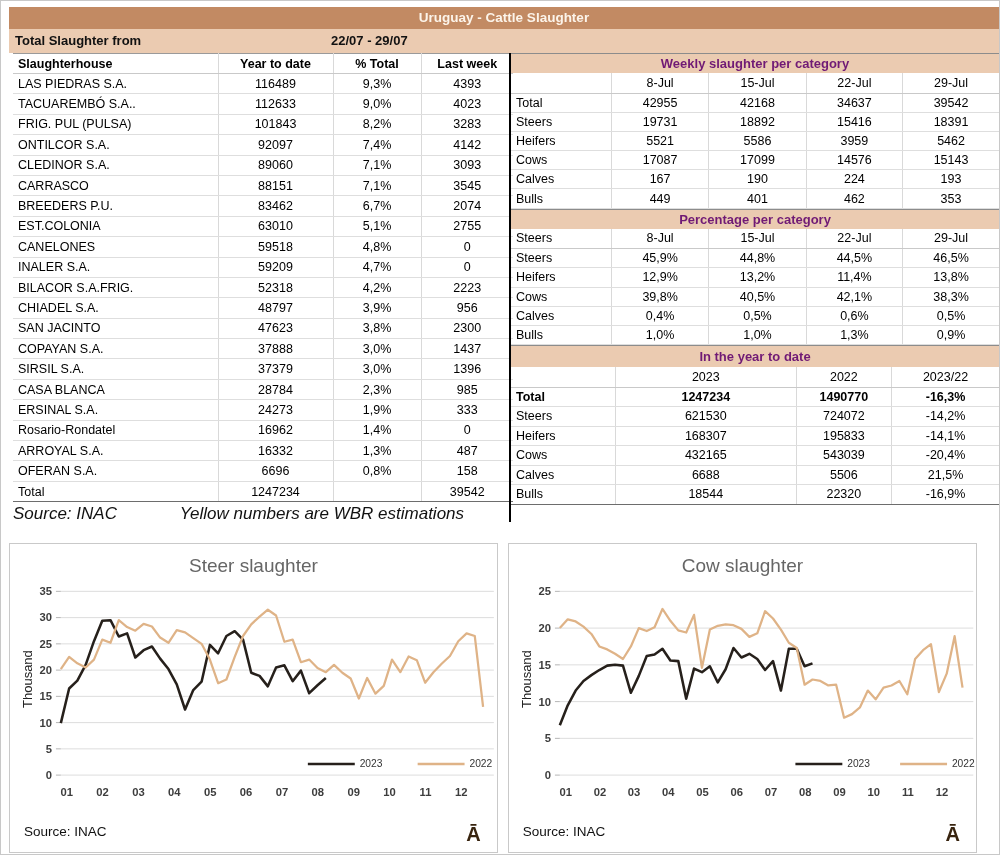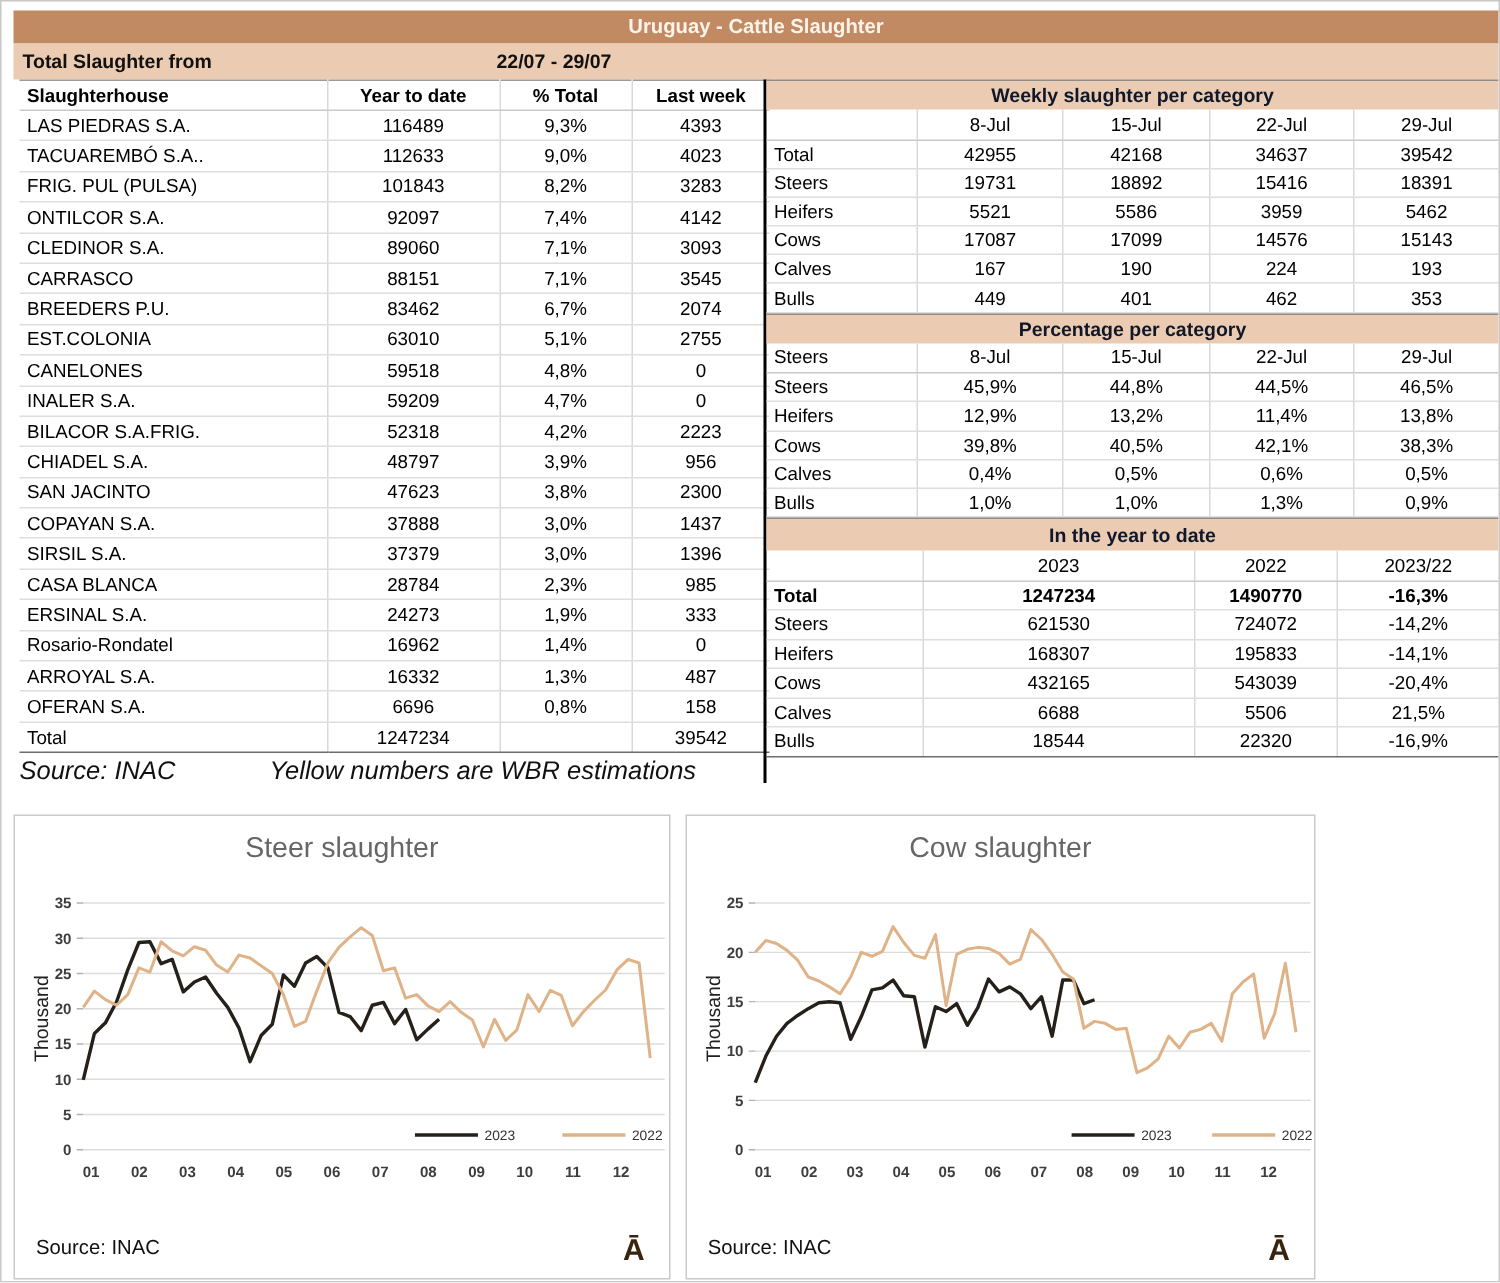--- a/index.html
+++ b/index.html
@@ -25,32 +25,32 @@
   .shtbl thead th:last-child { border-right:none; }
   .shtbl tbody tr { height:20.4px; }
   .shtbl tbody td { border-bottom:1px solid #dedede; border-right:1px solid #d9d9d9; }
   .shtbl tbody td:last-child { border-right:none; }
   .shtbl tbody tr.total td { border-top:1px solid #6d6d6d; border-bottom:1px solid #6d6d6d; }
 
   .footnote { margin-top:2px; font-style:italic; font-size:17px; color:#111; }
   .footnote .fn2 { margin-left:58px; }
 
   .secband { height:20px; line-height:20px; background:#ebcbb1; font-weight:bold; font-size:13px;
-    text-align:center; color:#0f172a; border-top:1px solid #8c8c8c; }
+    text-align:center; color:#701a75; border-top:1px solid #8c8c8c; }
   .secband.tall { height:22px; line-height:22px; }
   .rtbl thead th { font-weight:normal; height:20px; border-bottom:1px solid #c9c9c9; border-right:1px solid #d9d9d9; }
   .rtbl thead th:last-child { border-right:none; }
   .rtbl tbody tr { height:19.2px; }
   .rtbl.ytd tbody tr { height:19.5px; }
   .rtbl tbody td { border-bottom:1px solid #dedede; border-right:1px solid #d9d9d9; }
   .rtbl tbody td:last-child { border-right:none; }
   .rtbl tbody tr.bold td { font-weight:bold; }
   .rtbl.ytd tbody tr:last-child td { border-bottom:1px solid #6d6d6d; }
 
-  .charts { position:absolute; top:542px; left:8px; width:868px; display:flex; gap:10px; }
+  .charts { position:absolute; top:542px; left:8px; width:968px; display:flex; gap:10px; }
   .chart-panel { position:relative; height:310px; background:#fff; border:1px solid #c9c9c9; }
   .chart-panel.steer { width:500px; }
   .chart-panel.cow { width:480px; }
   .chart-title { margin-top:11px; text-align:center; font-size:19px; color:#666; }
   .plot { display:block; width:100%; height:224px; margin-top:4px; }
   .ylab { position:absolute; left:10px; top:70px; height:130px; writing-mode:vertical-rl;
     transform:rotate(180deg); font-size:13px; color:#222; text-align:center; }
   .chart-source { position:absolute; left:14px; bottom:13px; font-size:13.5px; color:#111; }
   .chart-logo { position:absolute; right:16px; bottom:6px; font-size:20px; font-weight:bold; color:#38240f; }
 </style>

